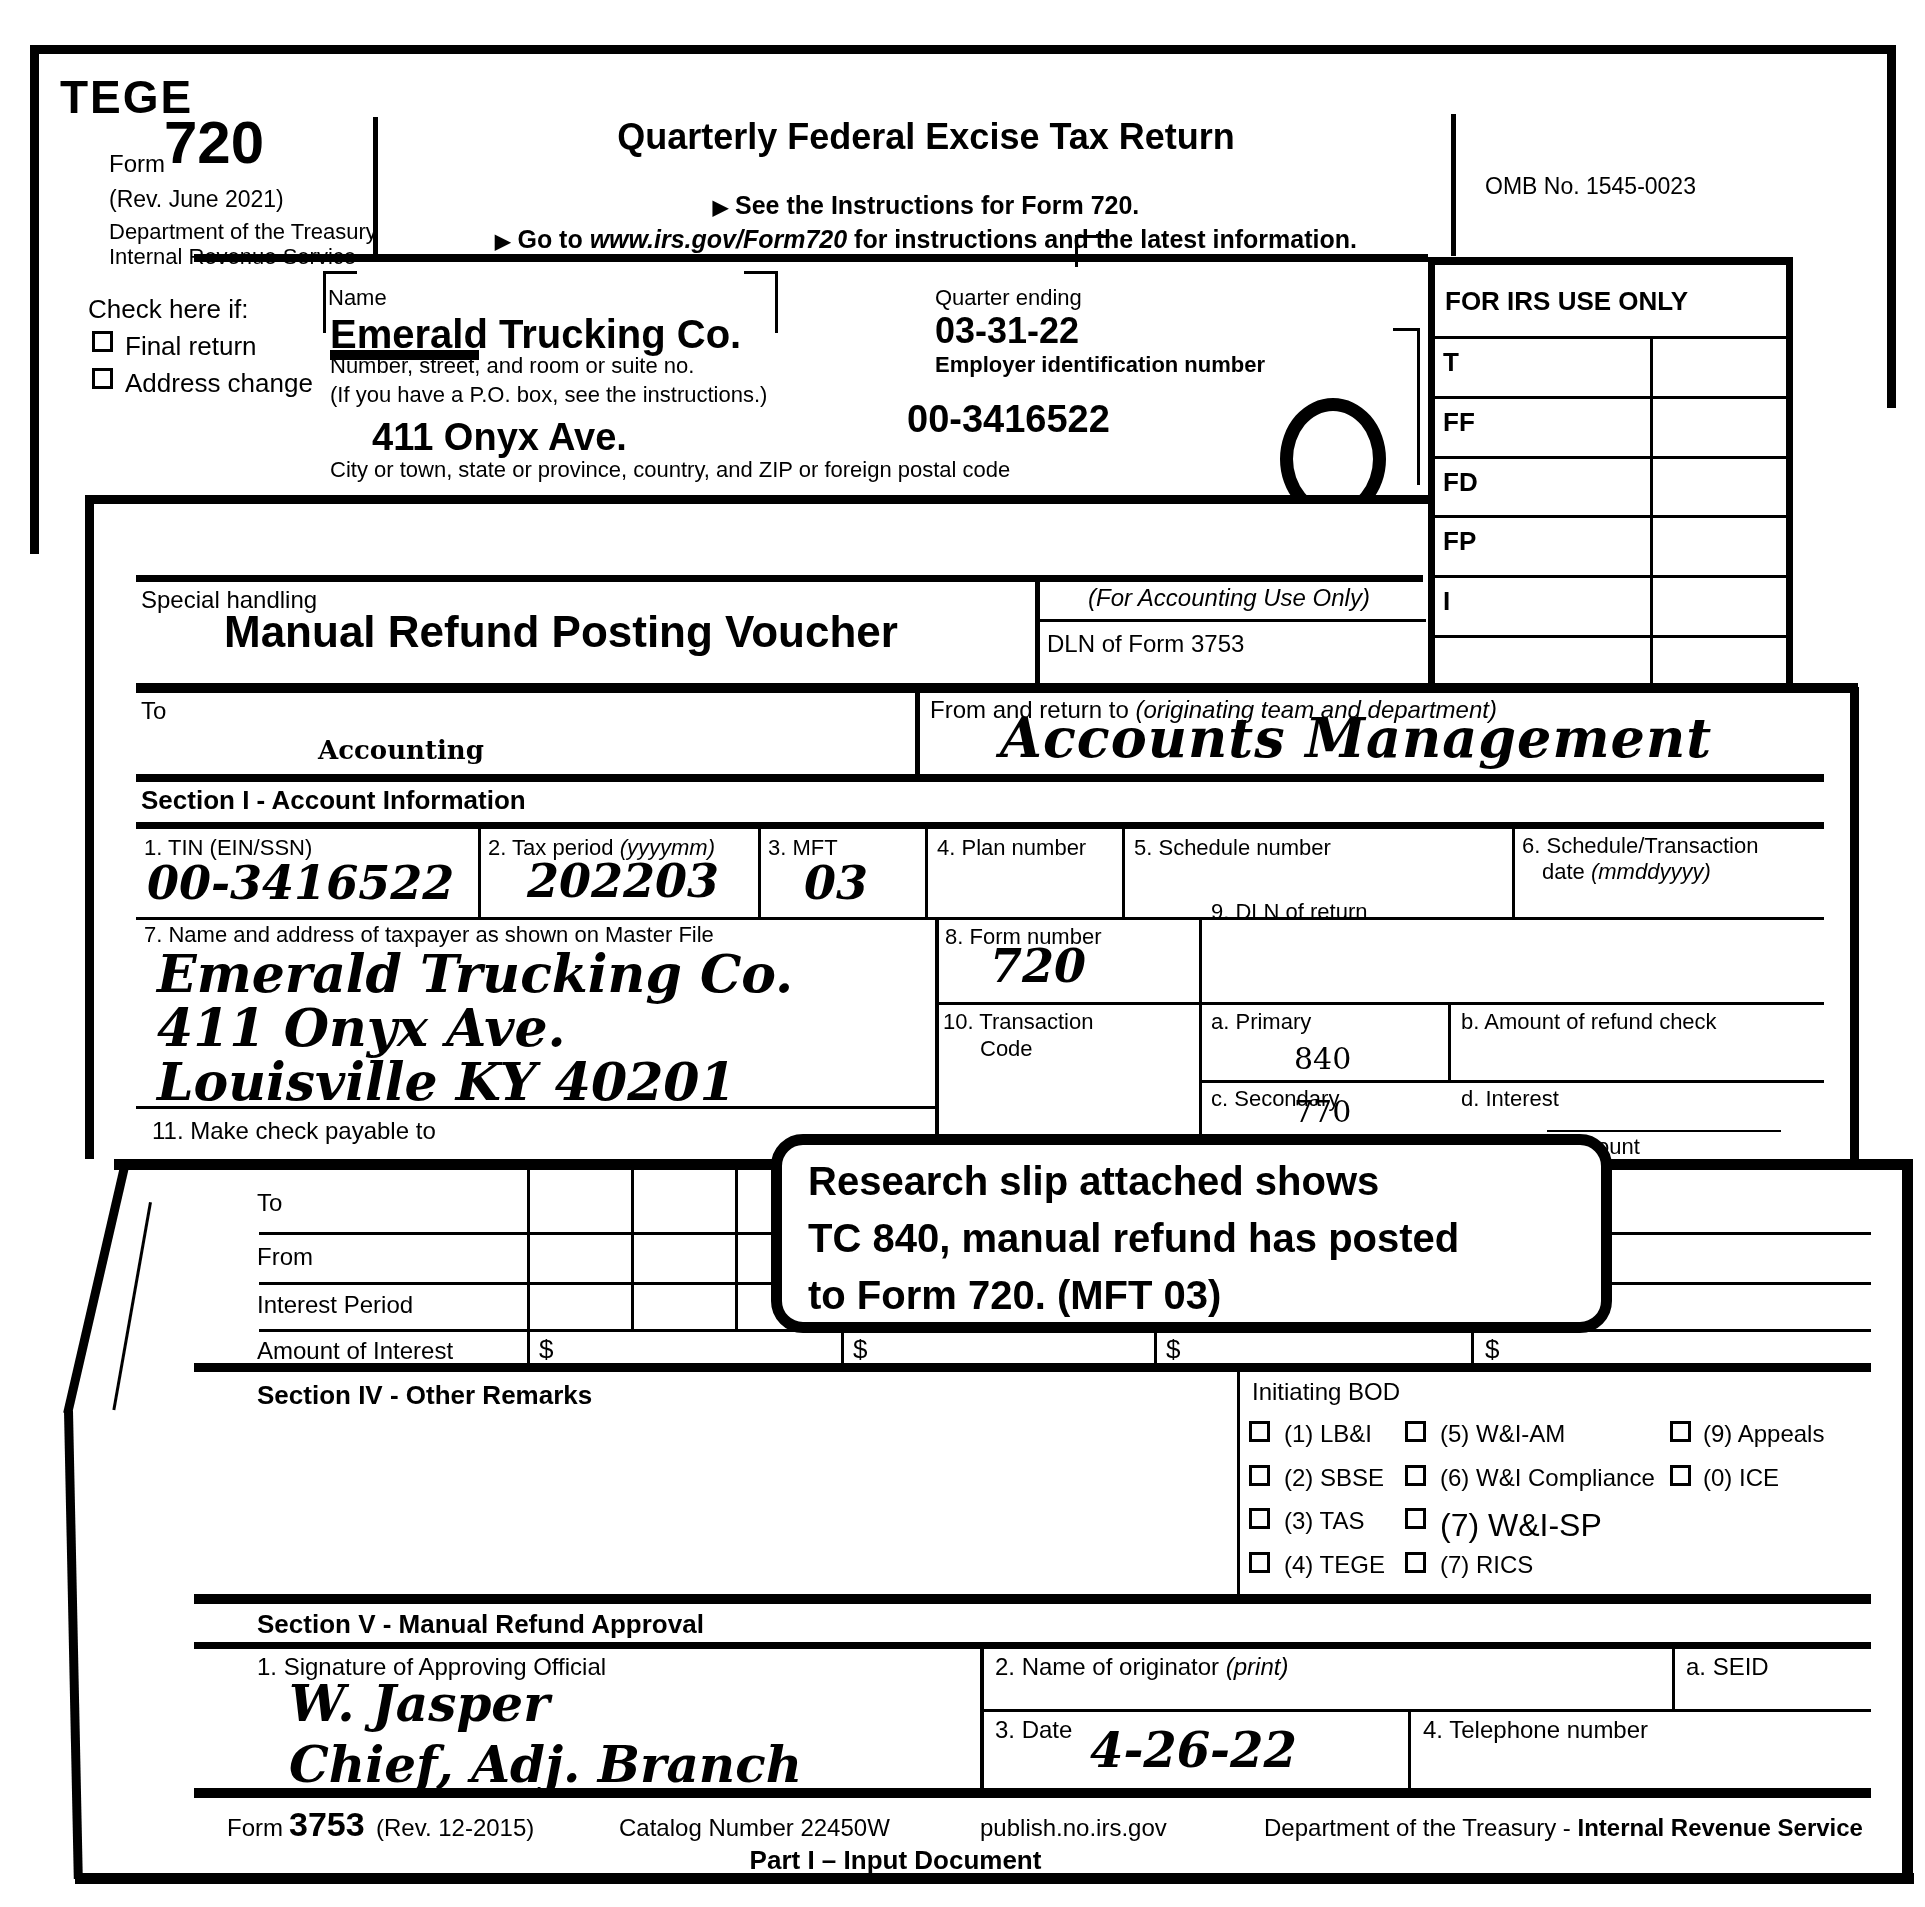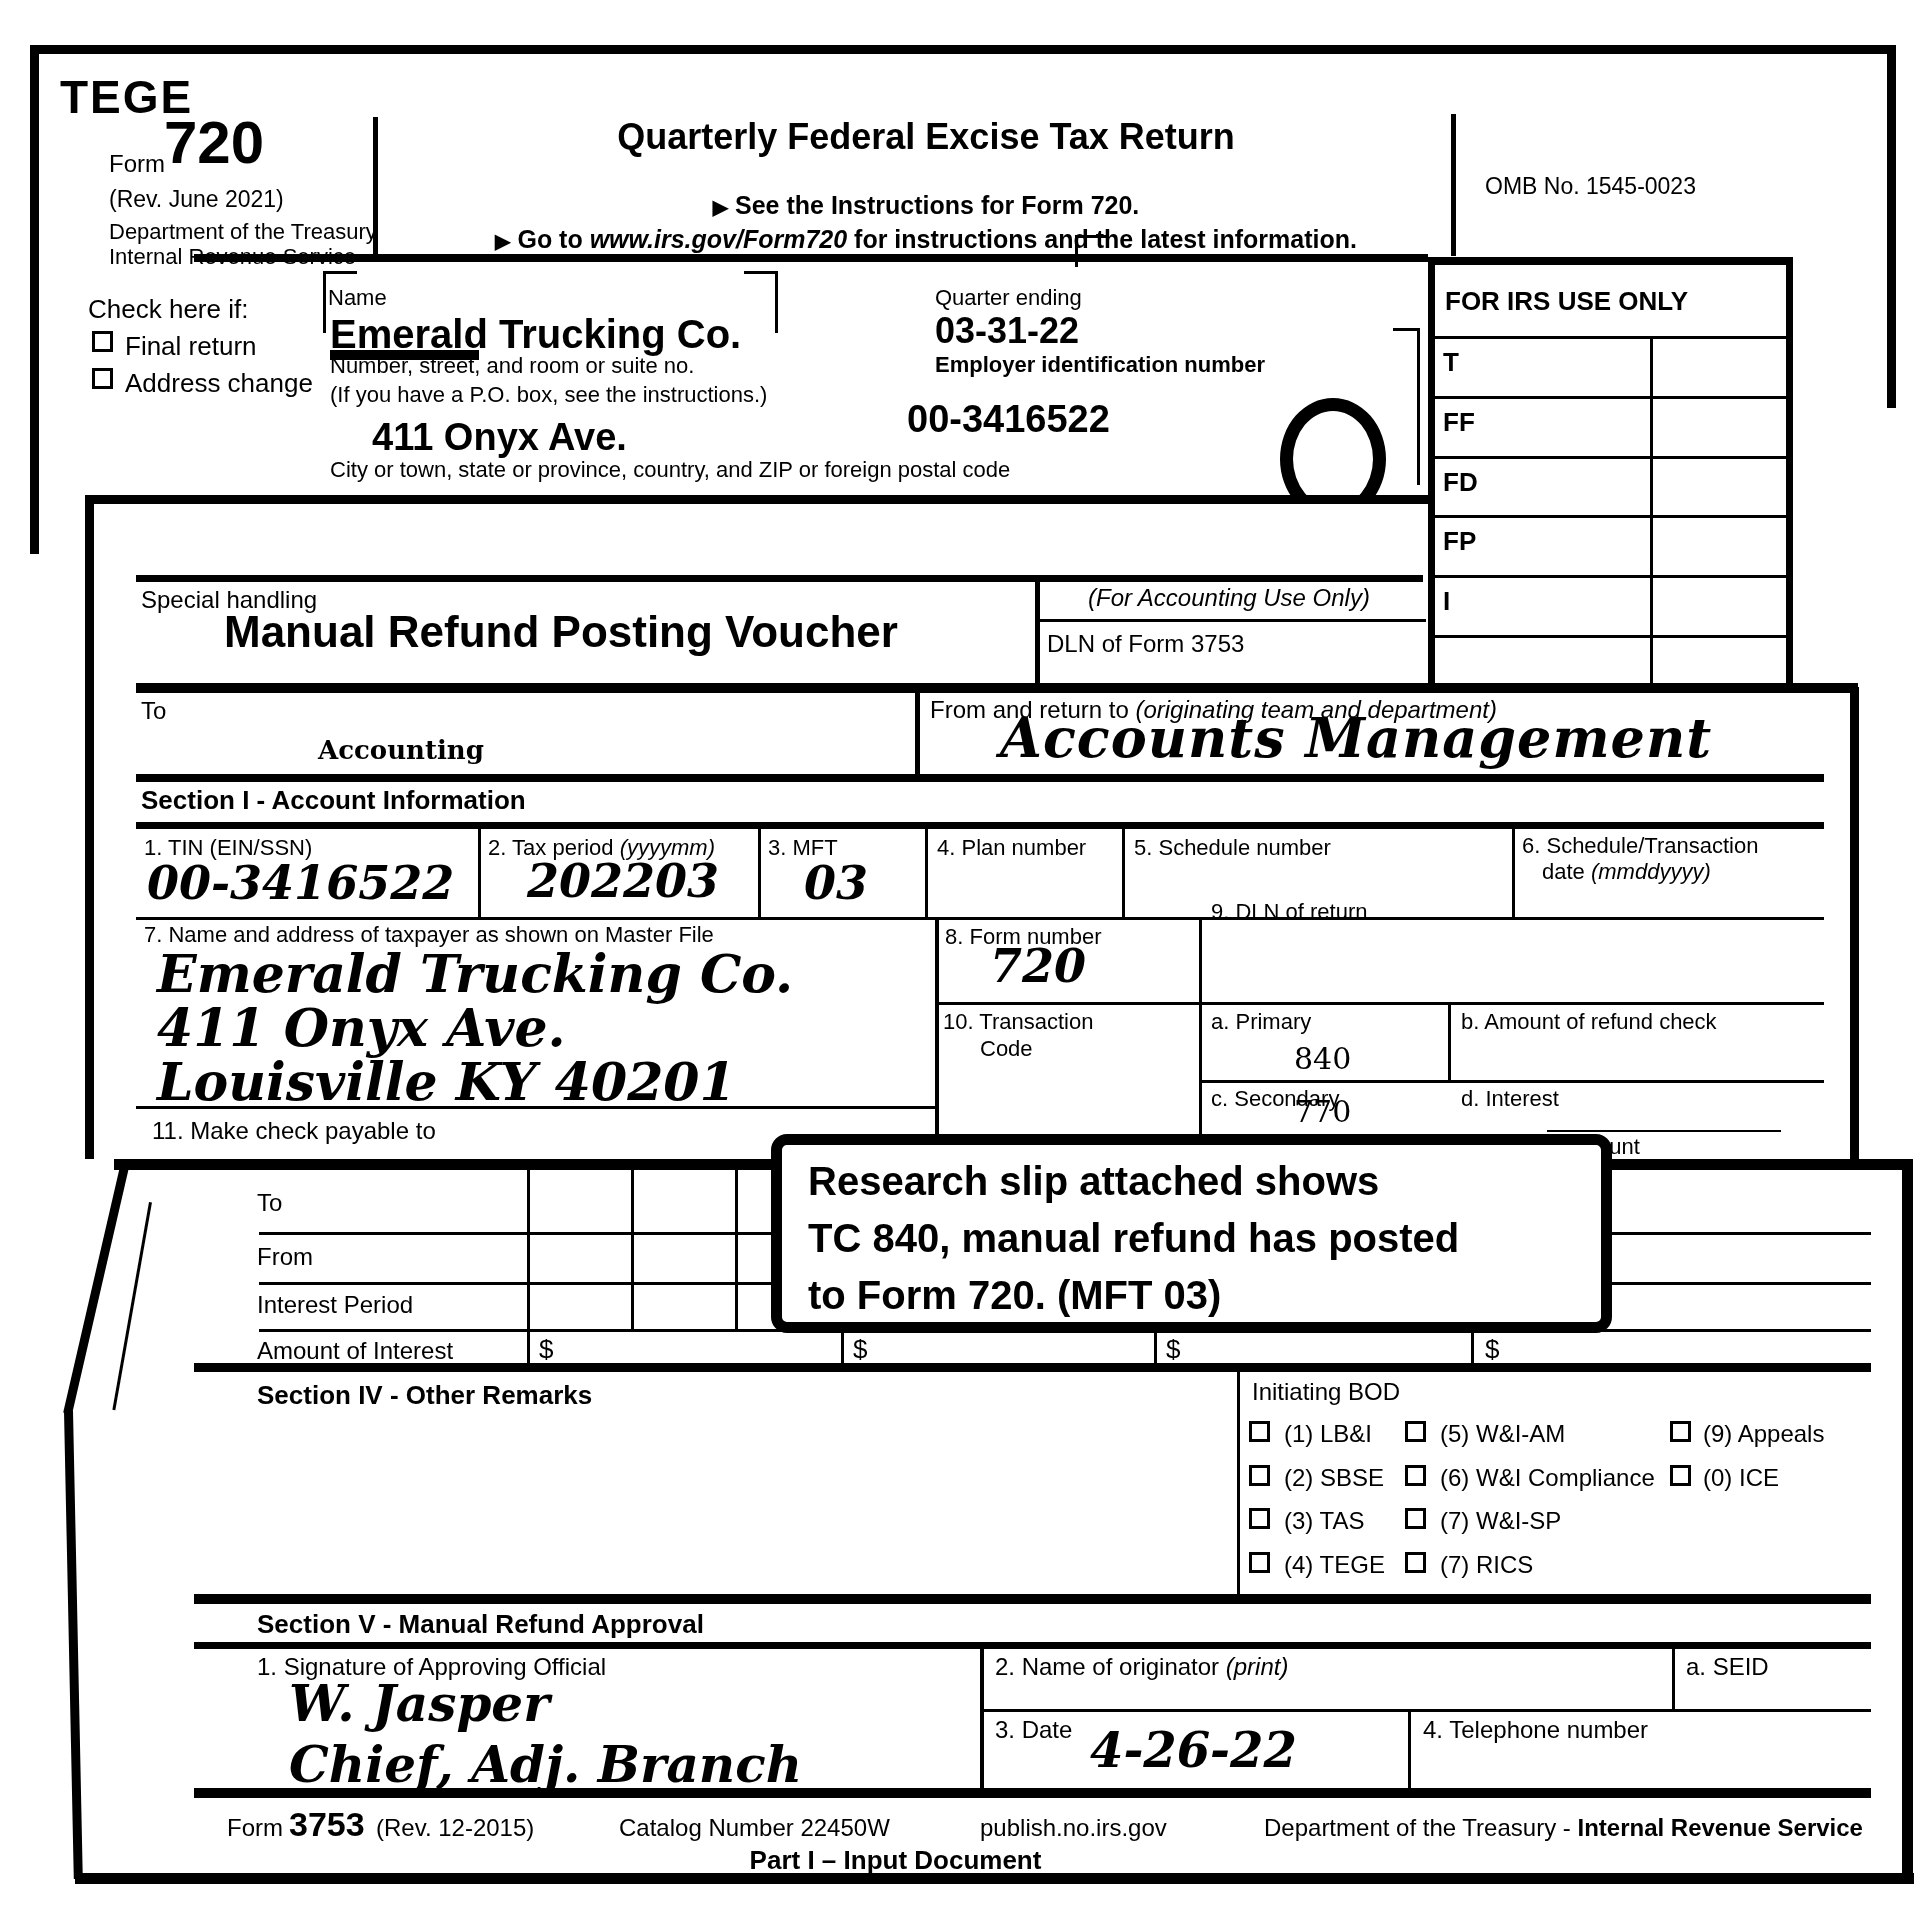--- a/index.html
+++ b/index.html
@@ -217,21 +217,21 @@
     <div class="cb" style="left:1249px;top:1508px"></div>
     <div class="t" style="left:1284px;top:1508px;font-size:24px">(3) TAS</div>
     <div class="cb" style="left:1249px;top:1552px"></div>
     <div class="t" style="left:1284px;top:1552px;font-size:24px">(4) TEGE</div>
 
     <div class="cb" style="left:1405px;top:1421px"></div>
     <div class="t" style="left:1440px;top:1421px;font-size:24px">(5) W&amp;I-AM</div>
     <div class="cb" style="left:1405px;top:1465px"></div>
     <div class="t" style="left:1440px;top:1465px;font-size:24px">(6) W&amp;I Compliance</div>
     <div class="cb" style="left:1405px;top:1508px"></div>
-    <div class="t" style="left:1440px;top:1508px;font-size:24px">(7) W&amp;I-SP</div>
+    <div class="t" style="left:1440px;top:1508px;font-size:32px">(7) W&amp;I-SP</div>
     <div class="cb" style="left:1405px;top:1552px"></div>
     <div class="t" style="left:1440px;top:1552px;font-size:24px">(7) RICS</div>
 
     <div class="cb" style="left:1670px;top:1421px"></div>
     <div class="t" style="left:1703px;top:1421px;font-size:24px">(9) Appeals</div>
     <div class="cb" style="left:1670px;top:1465px"></div>
     <div class="t" style="left:1703px;top:1465px;font-size:24px">(0) ICE</div>
 
     <div class="hl" style="left:194px;top:1594px;width:1677px;height:10px"></div>
 
@@ -259,21 +259,21 @@
     <div class="t" style="left:619px;top:1815px;font-size:24px">Catalog Number 22450W</div>
     <div class="t" style="left:980px;top:1815px;font-size:24px">publish.no.irs.gov</div>
     <div class="t b ctr" style="left:597px;top:1846px;width:597px;font-size:26px">Part I – Input Document</div>
     <div class="t" style="left:1264px;top:1815px;font-size:24px">
       <span>Department of the Treasury - </span><span class="b">Internal Revenue Service</span>
     </div>
   </div>
 
   <div class="layer" id="layercallout">
     <div style="position:absolute;left:771px;top:1134px;width:841px;height:199px;background:#fff;
-                border:11px solid #000;border-radius:16px;box-sizing:border-box;padding:8px 0 0 26px;">
+                border:11px solid #000;border-radius:32px;box-sizing:border-box;padding:8px 0 0 26px;">
       <div class="b" style="font-size:40px;line-height:1.43;white-space:nowrap">Research slip attached shows</div>
       <div class="b" style="font-size:40px;line-height:1.43;white-space:nowrap">TC 840, manual refund has posted</div>
       <div class="b" style="font-size:40px;line-height:1.43;white-space:nowrap">to Form 720. (MFT 03)</div>
     </div>
   </div>
 
 </div>
 
 
 </body></html>

